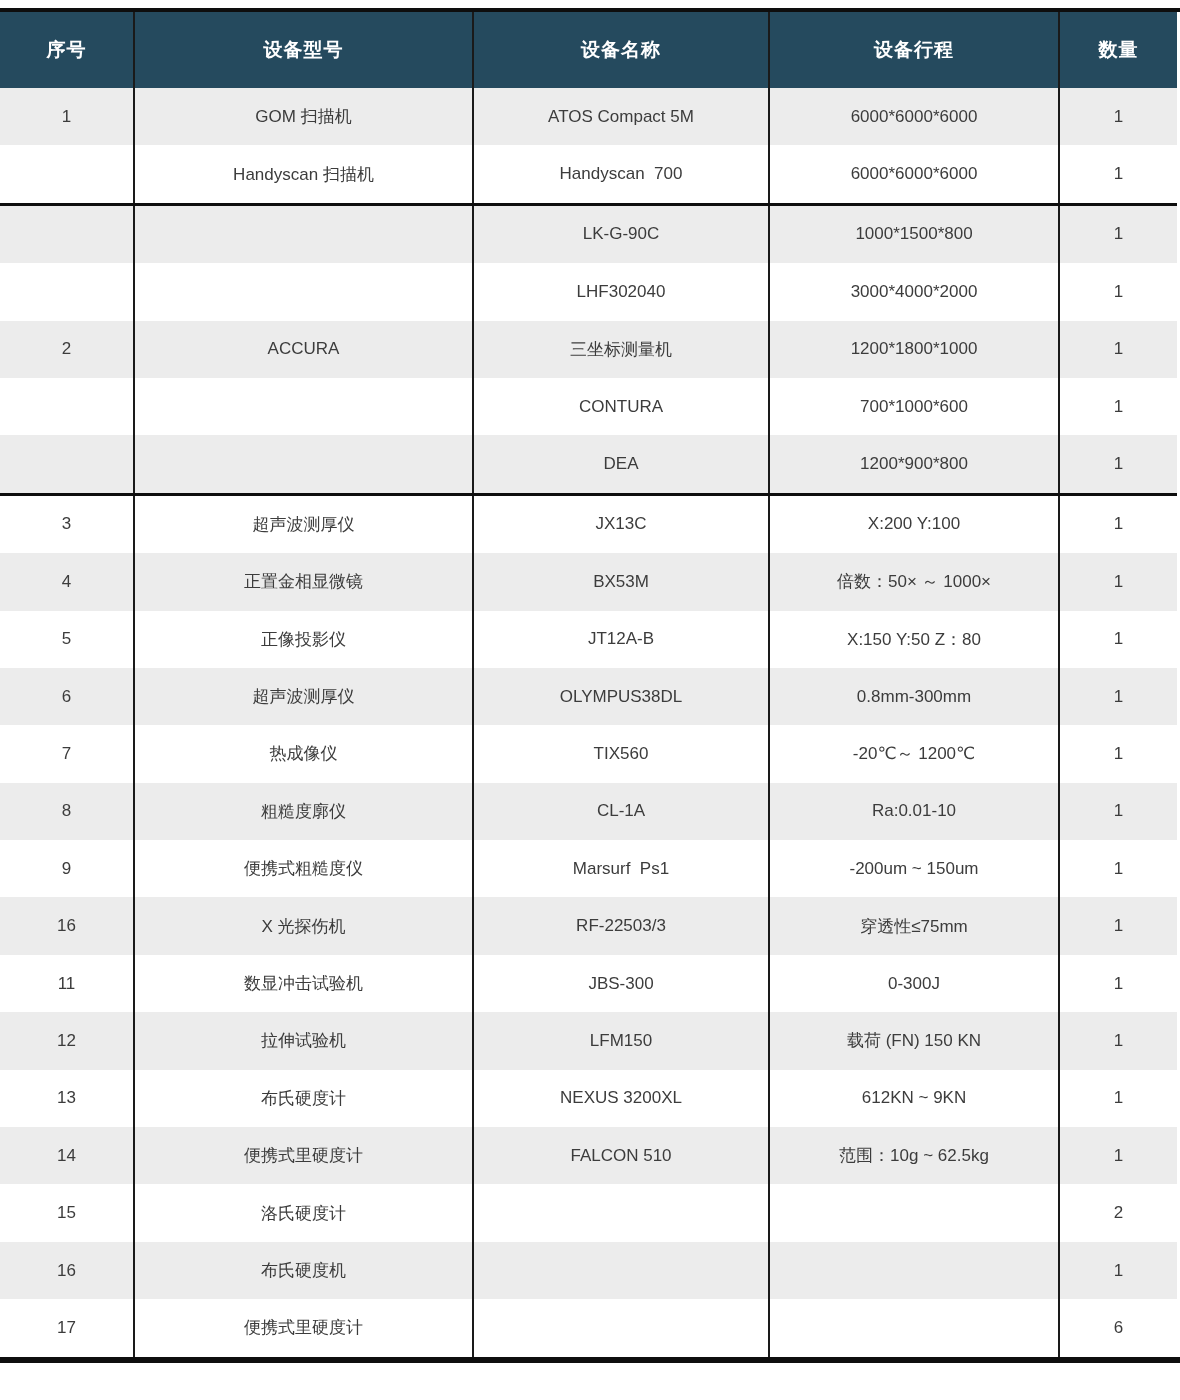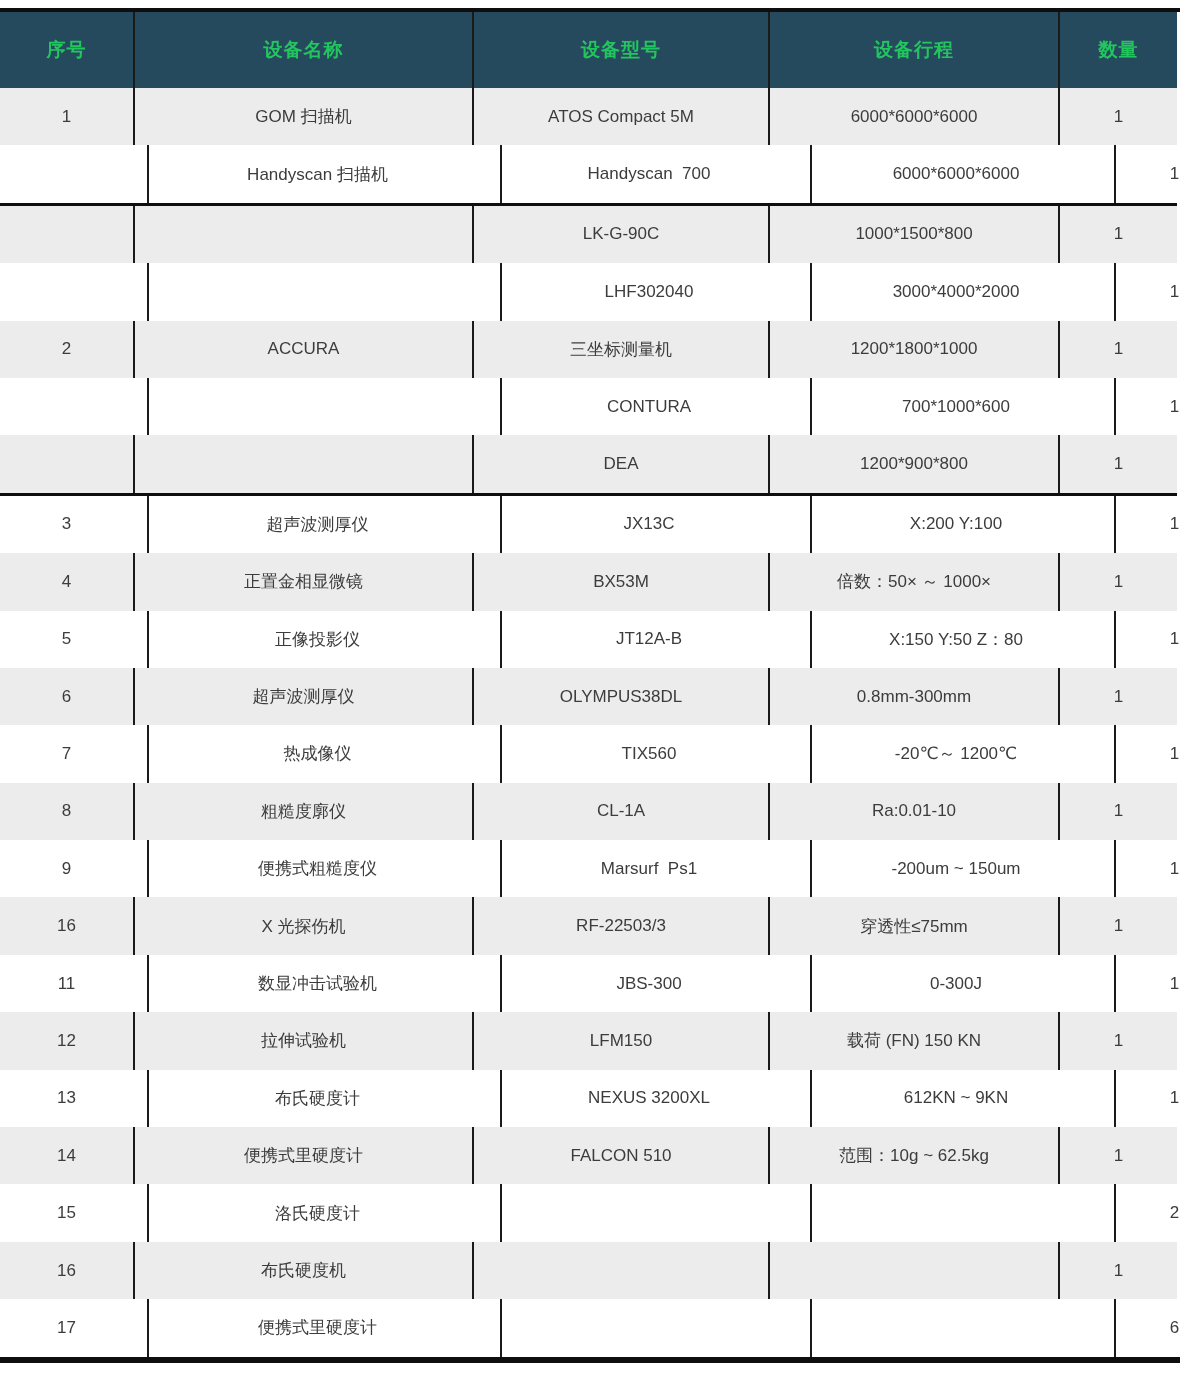--- a/index.html
+++ b/index.html
@@ -27,46 +27,46 @@
     justify-content: center;
     text-align: center;
     border-left: 2px solid #1a1a1a;
     white-space: pre-wrap;
     overflow: hidden;
   }
   .cell:first-child { border-left: none; }
   .row.header-row {
     height: 76px;
     background: #254a5e;
-    color: #22c55e;
+    color: #ffffff;
     font-weight: bold;
     font-size: 19px;
     letter-spacing: 1px;
   }
   .row.data-row {
     height: 57.4px;
     font-size: 17px;
     color: #3c3c3c;
   }
   .row.data-row.odd { background: #ececec; }
-  .row.data-row.even { background: #ffffff; gap: 14px; }
+  .row.data-row.even { background: #ffffff; }
   .sep { height: 3px; background: #0e0e0e; width: 1177px; }
 </style>
 </head>
 <body>
 
 <div class="page">
   <div class="top-gap"></div>
   <div class="rule top-rule"></div>
 
   <div class="tbl">
     <div class="row header-row">
       <div class="cell">序号</div>
+      <div class="cell">设备型号</div>
       <div class="cell">设备名称</div>
-      <div class="cell">设备型号</div>
       <div class="cell">设备行程</div>
       <div class="cell">数量</div>
     </div>
     <div id="table-body">
   <div class="row data-row odd">
     <div class="cell">1</div>
     <div class="cell">GOM 扫描机</div>
     <div class="cell">ATOS Compact 5M</div>
     <div class="cell">6000*6000*6000</div>
     <div class="cell">1</div>

